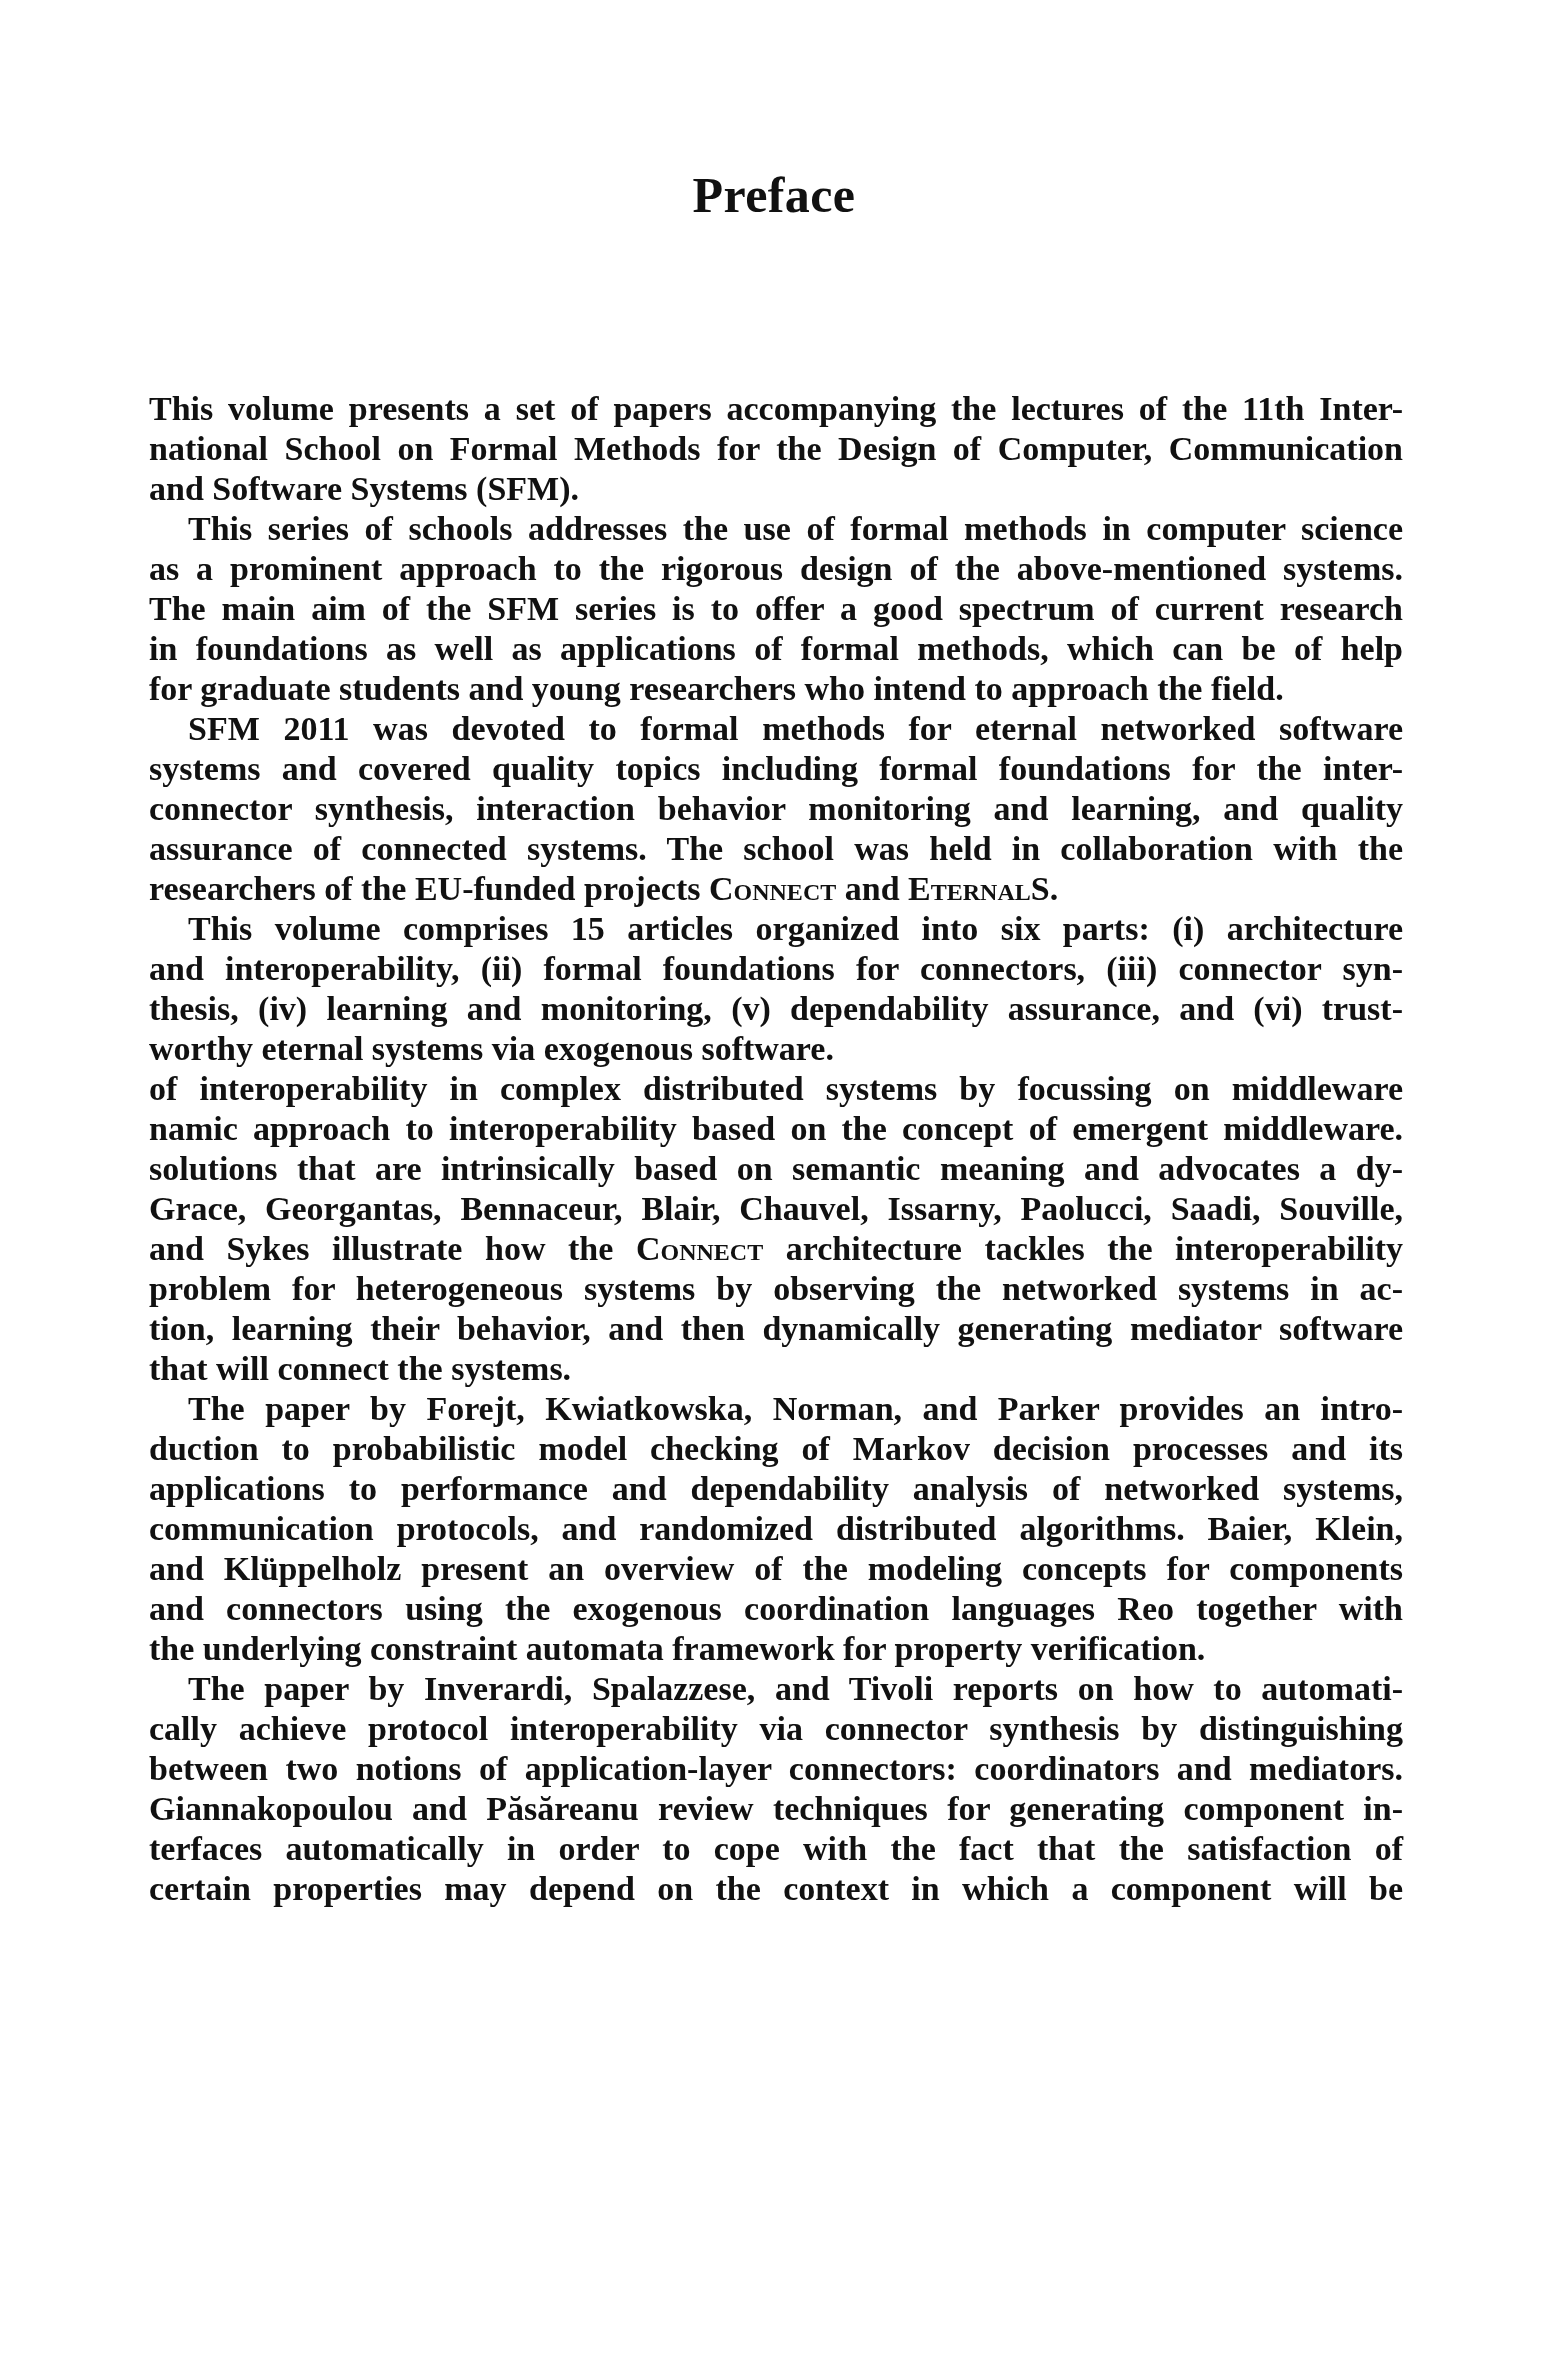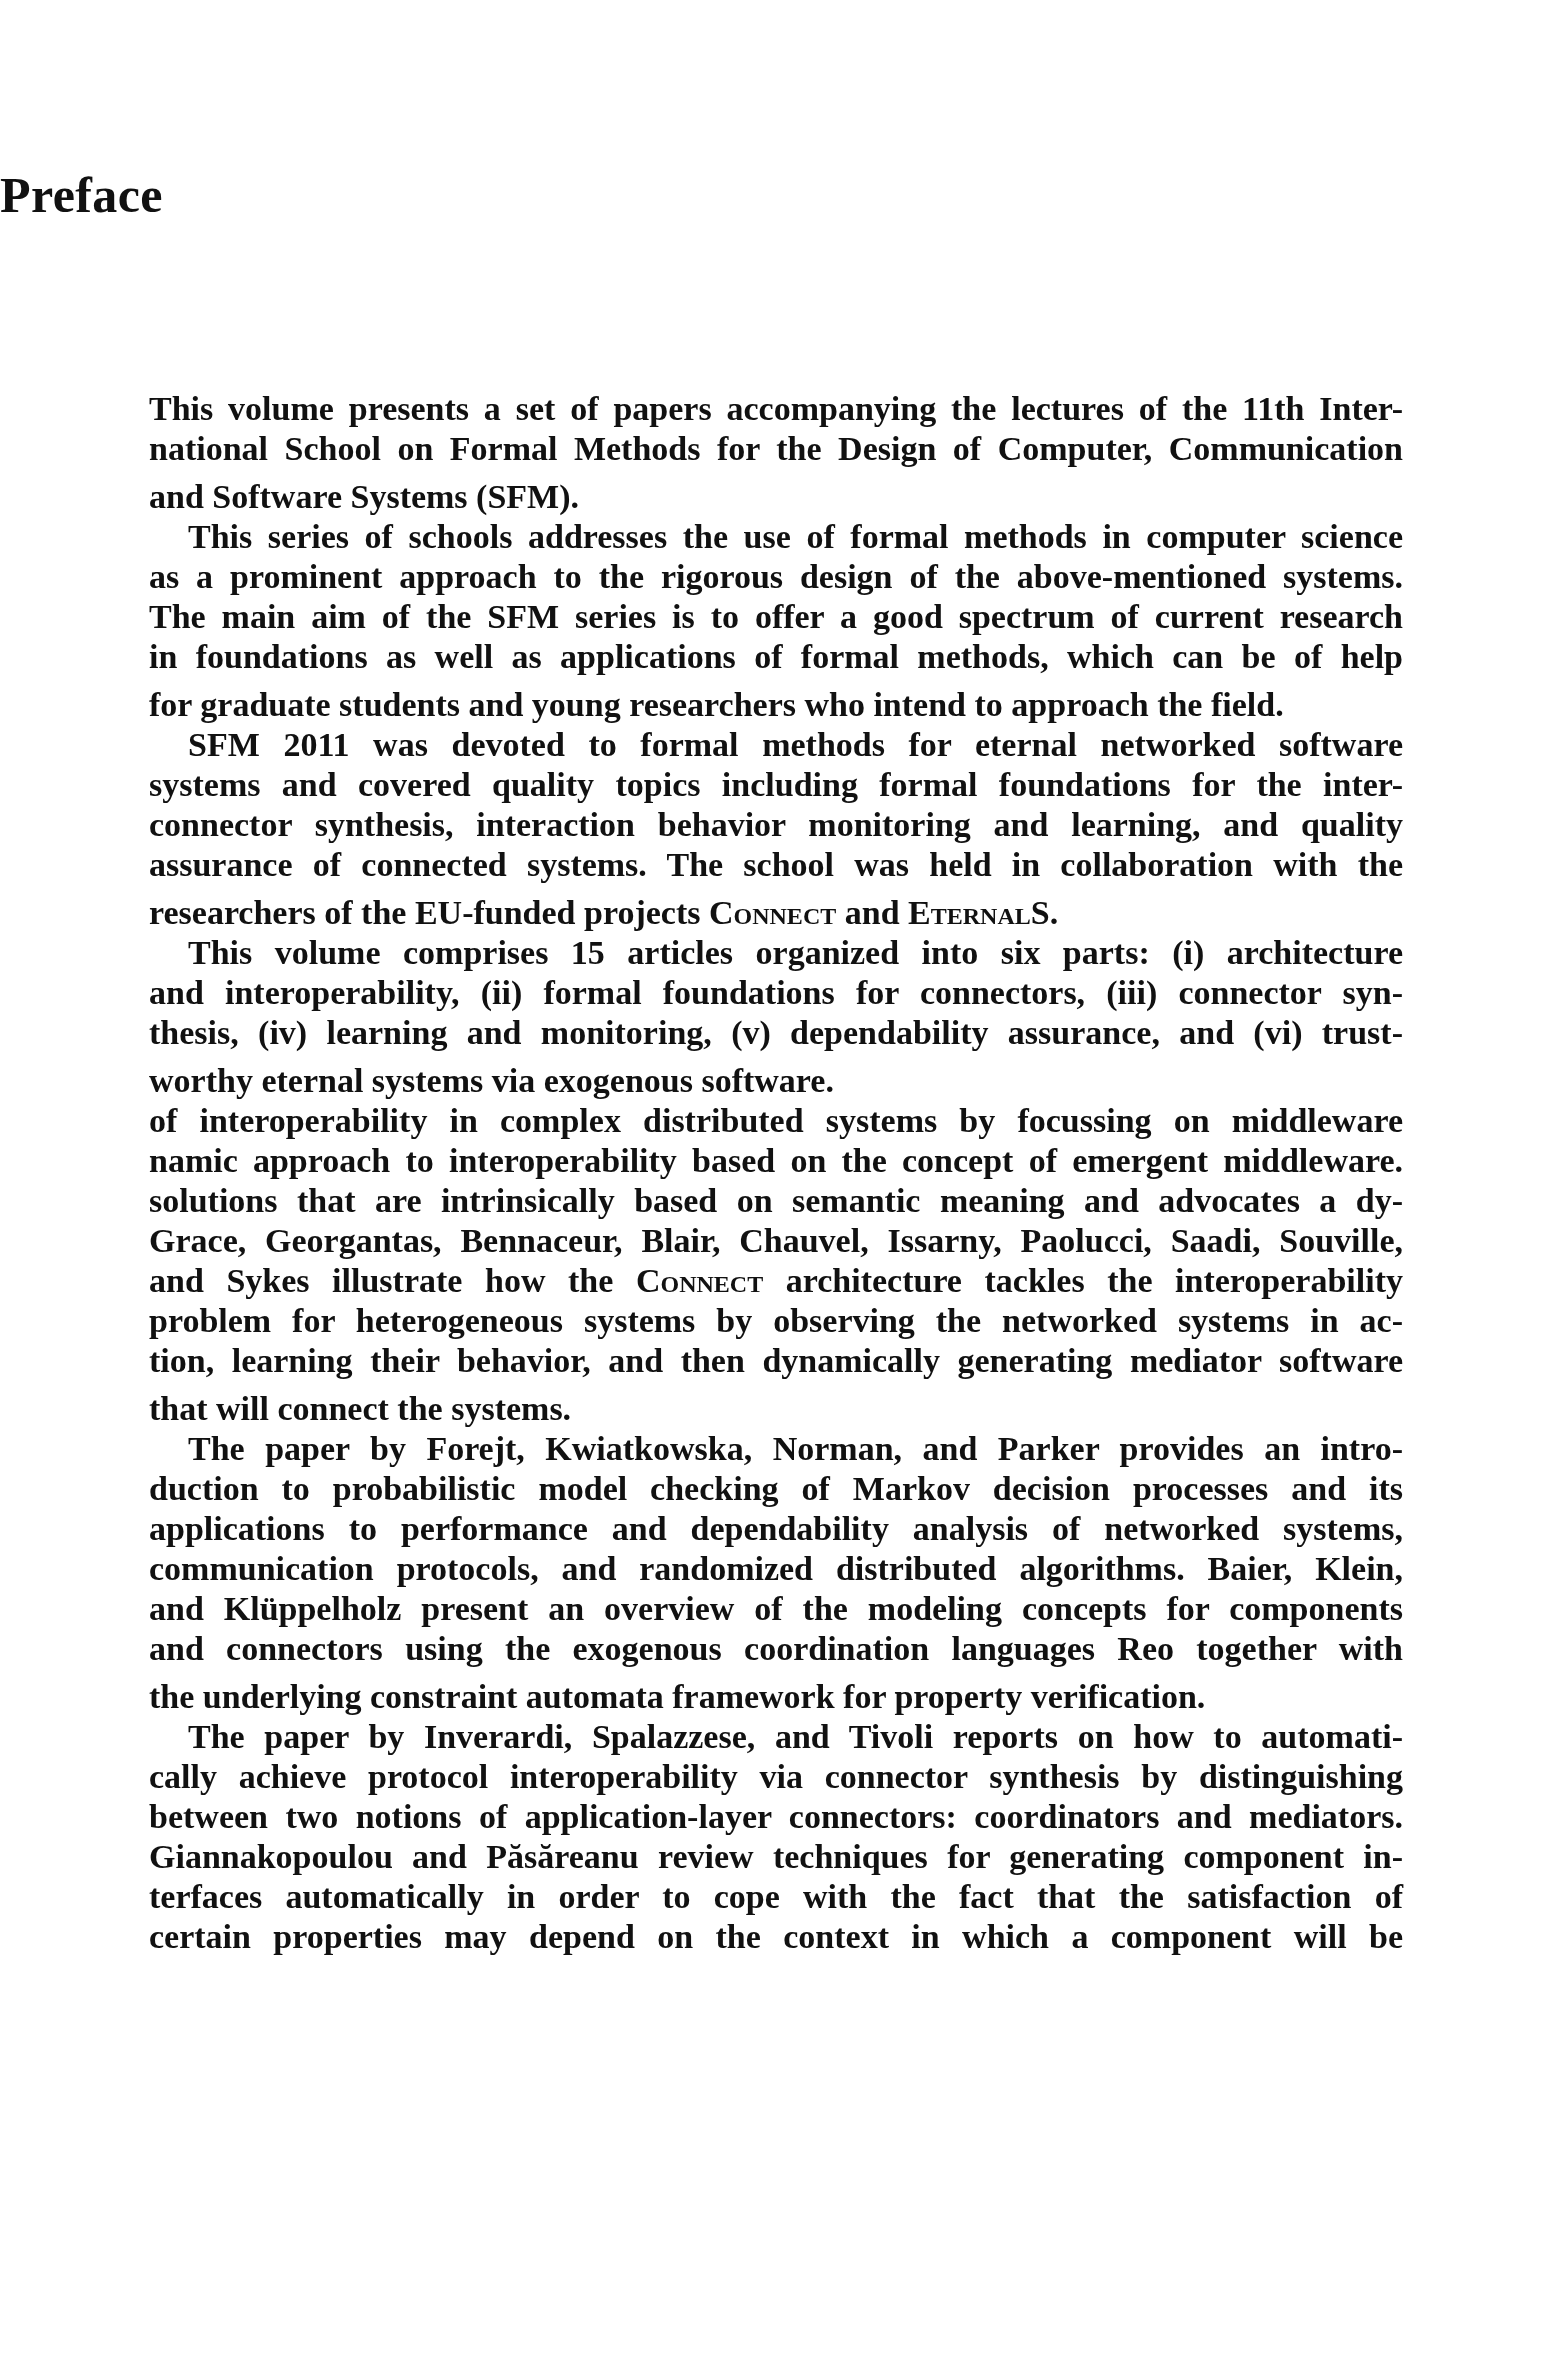--- a/index.html
+++ b/index.html
@@ -1,25 +1,25 @@
 <!DOCTYPE html>
 <html style="font-size:14px"><head>
 <meta charset="utf-8">
 <style>
   html, body { margin: 0; padding: 0; background: #ffffff; }
   body { width: 1548px; height: 2377px; position: relative; overflow: hidden;
          font-family: "DejaVu Serif", "Liberation Serif", serif; color: #111111; }
-  .title { position: absolute; top: 166px; left: 0; width: 1548px; 
+  .title { position: absolute; top: 166px; left: 0; width: 1548px; text-align: center;
            font-family: "Liberation Serif", "DejaVu Serif", serif;
            font-size: 50px; font-weight: bold; letter-spacing: 0.4px; }
   .body-text { position: absolute; top: 389px; left: 149px; width: 1254px;
                font-family: "Liberation Serif", "DejaVu Serif", serif; font-size: 34px; }
   .line { height: 40px; line-height: 40px; white-space: nowrap; overflow: visible;
           text-align: justify; text-align-last: justify; font-weight: bold; }
-  .line.last { text-align-last: left; margin-top: 8px; }
+  .line.last { text-align-last: left; }
   .line.indent { padding-left: 39px; }
   .sc { font-variant: small-caps; }
 </style>
 </head>
 <body>
 
 <div class="title">Preface</div>
 
 <div class="body-text" id="body-text">
     <div>

